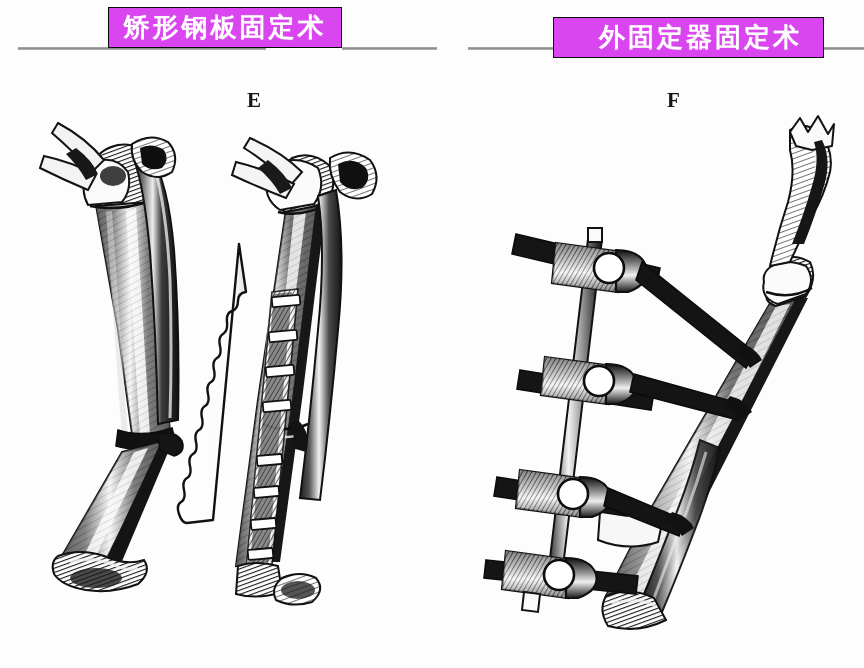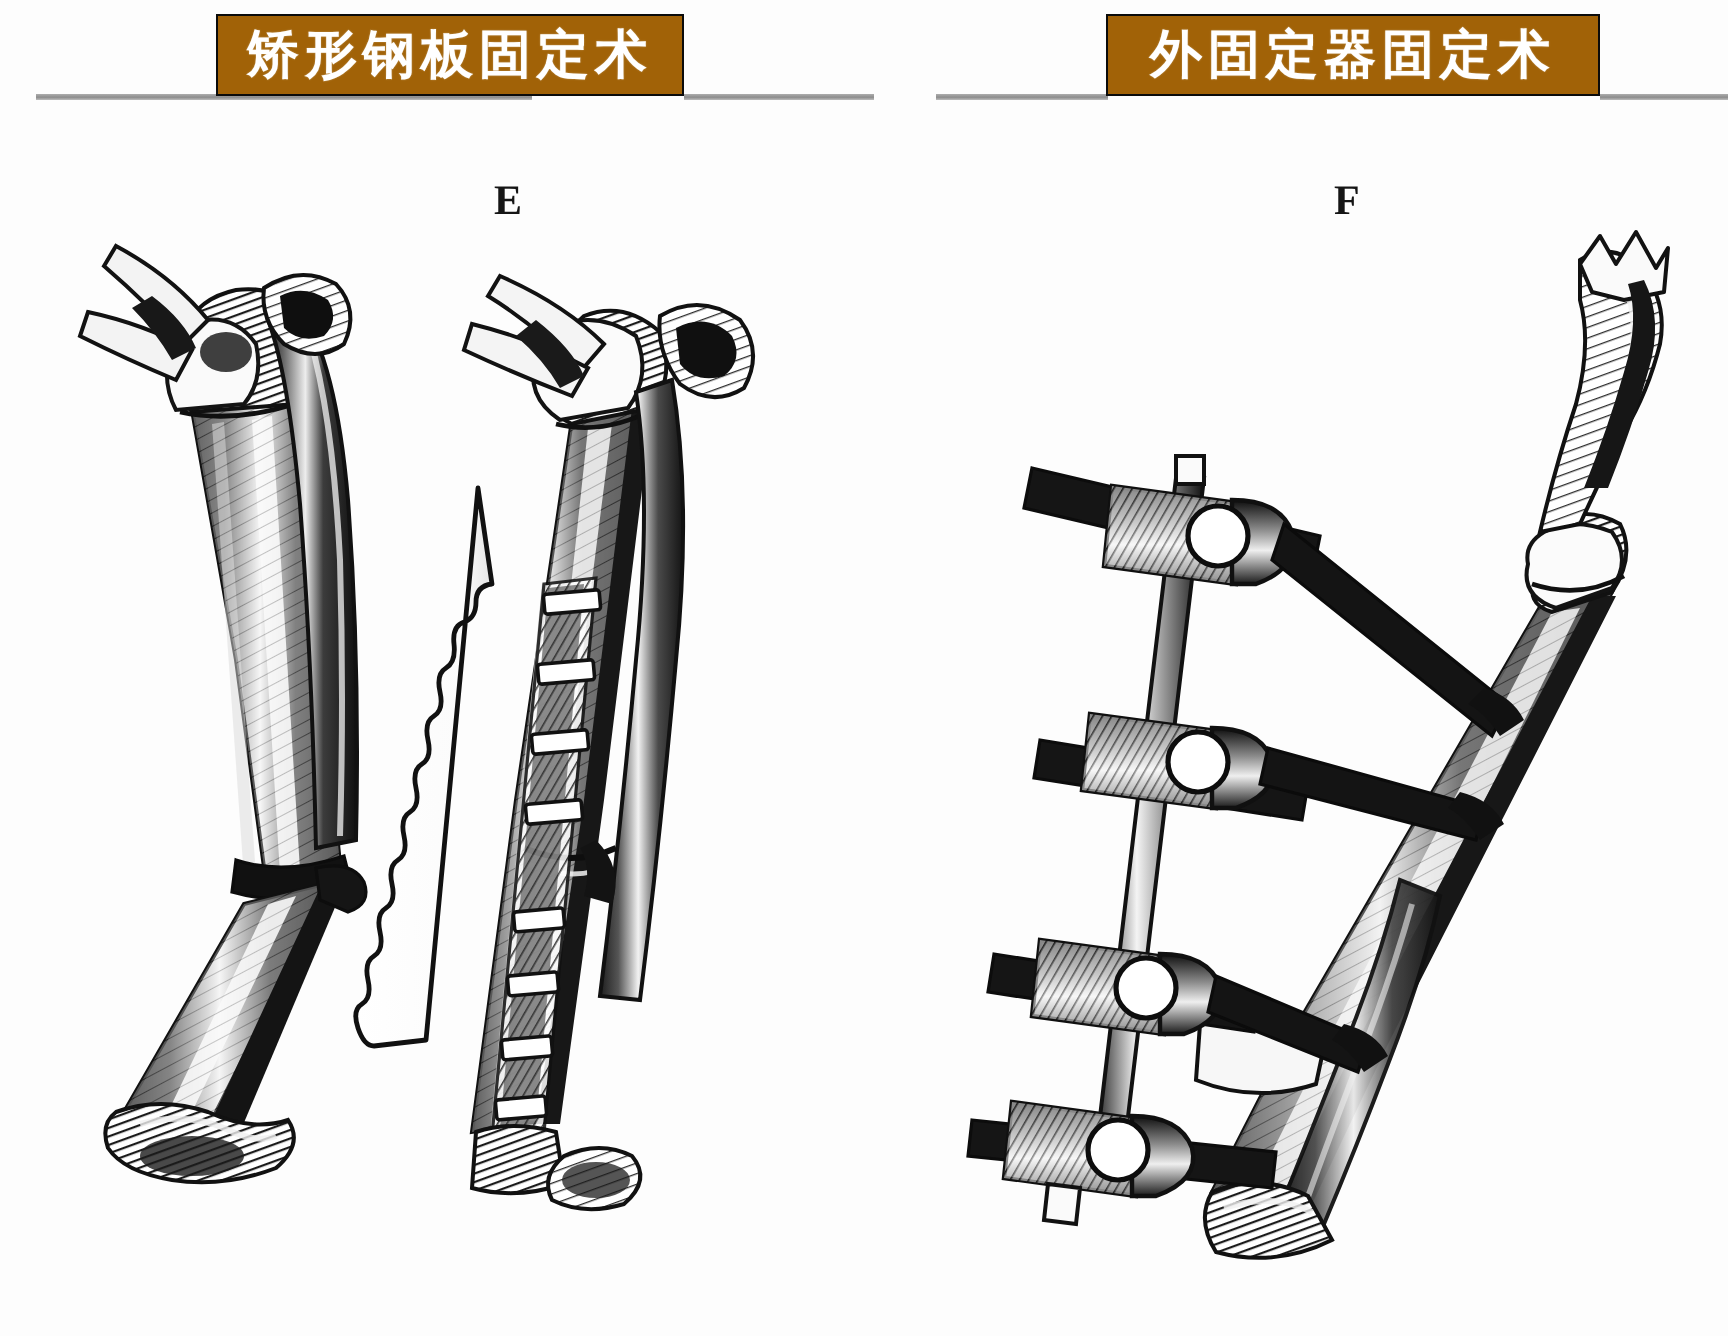--- a/index.html
+++ b/index.html
@@ -25,34 +25,34 @@
     height: 3px;
     background: linear-gradient(to bottom, #adadad, #8d8d8d 55%, #bdbdbd);
   }
   .rule-left  { left: 18px;  top: 47px; width: 248px; }
   .rule-mid   { left: 342px; top: 47px; width: 95px;  }
   .rule-right1{ left: 468px; top: 47px; width: 86px;  }
   .rule-right2{ left: 800px; top: 47px; width: 64px;  }
 
   .title-box {
     position: absolute;
-    background: #a16207;
+    background: #d946ef;
     color: #ffffff;
     display: flex;
     align-items: center;
     justify-content: center;
     letter-spacing: 3px;
     font-weight: bold;
     font-size: 26px;
     font-family: "DejaVu Sans", "Liberation Sans", sans-serif;
     text-shadow: 0 0 1px rgba(255,255,255,0.35);
     box-shadow: inset 0 0 0 1px #0b0b0b;
   }
   .title-left  { left: 108px; top: 7px; width: 234px; height: 41px; }
-  .title-right { left: 553px; top: 7px; width: 247px; height: 41px; }
+  .title-right { left: 553px; top: 17px; width: 247px; height: 41px; padding-left: 24px; }
 
   
   .panel-label {
     position: absolute;
     font-family: "Liberation Serif", "DejaVu Serif", serif;
     font-weight: bold;
     font-size: 21px;
     color: #151515;
   }
   .label-e { left: 247px; top: 88px; }

